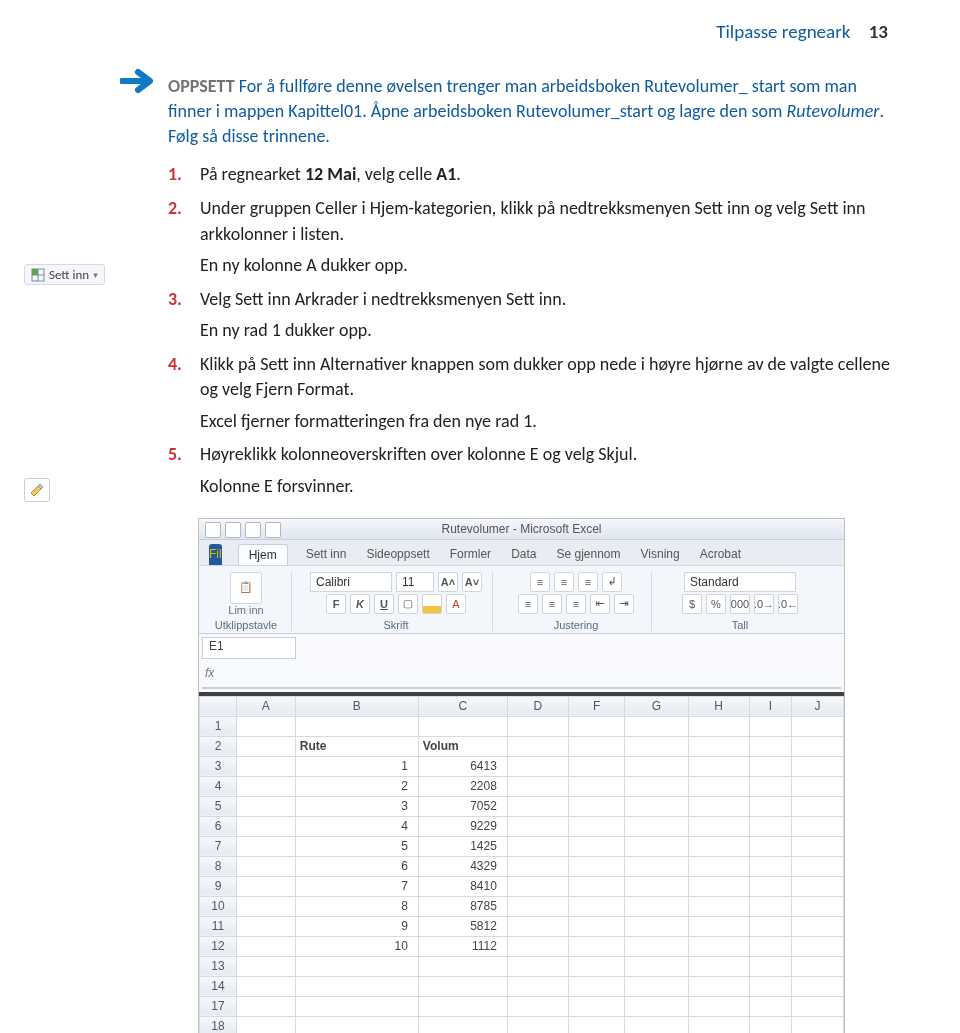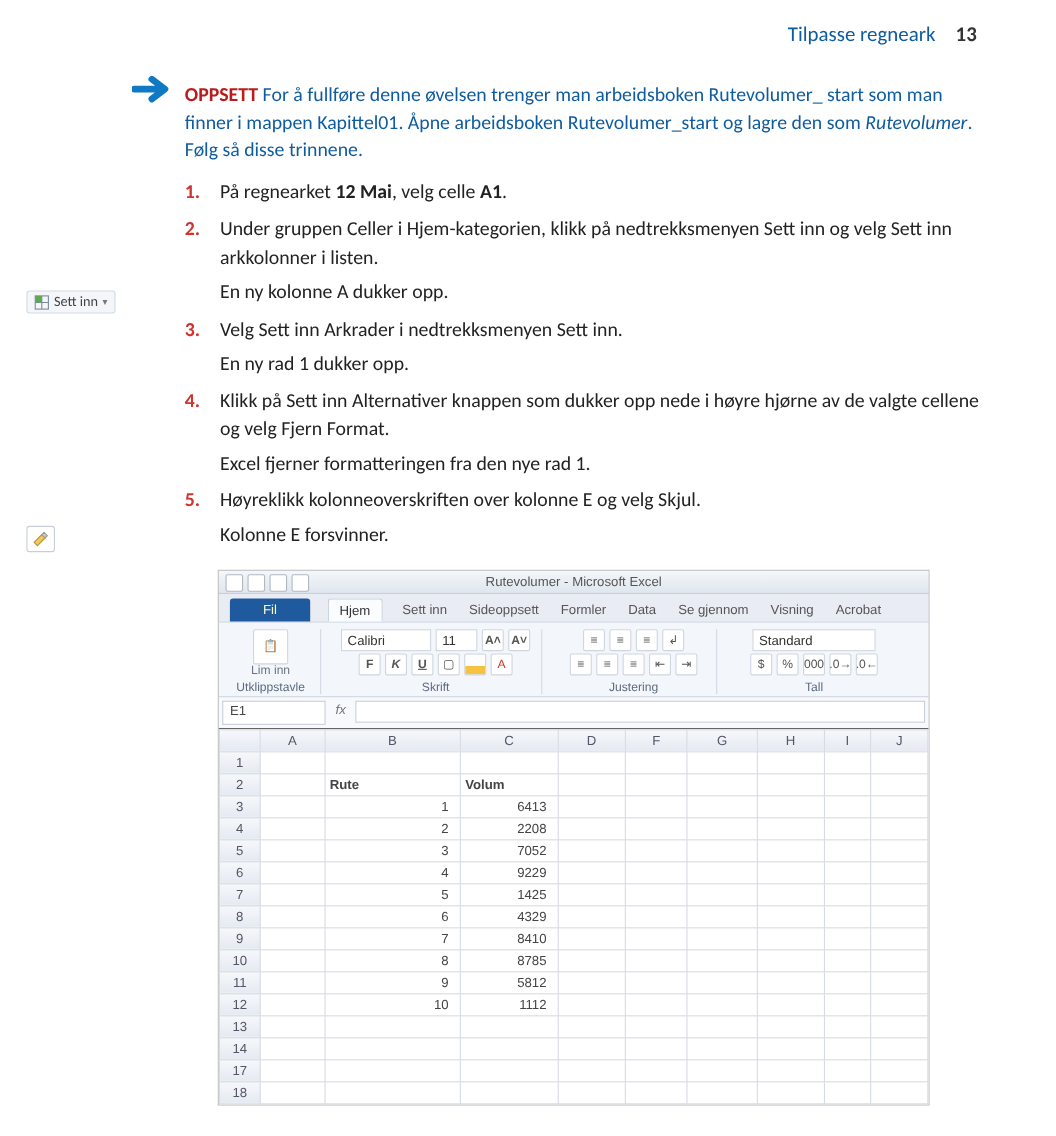--- a/index.html
+++ b/index.html
@@ -39,21 +39,21 @@
     height: 30px;
   }
   .arrow-icon svg { width: 40px; height: 30px; }
   .oppsett {
     color: #0f5b9f;
     line-height: 1.38;
     margin: 0 0 14px 0;
   }
   .oppsett .label {
     font-weight: 700;
-    color: #b91c1c;
+    color: #737373;
   }
   .oppsett .italic { font-style: italic; }
   .margin-callout {
     position: absolute;
     left: 24px;
   }
   .margin-callout.settinn { top: 264px; }
   .margin-callout.altbtn  { top: 478px; }
   ol.steps {
     margin: 0;
@@ -111,22 +111,22 @@
   .ex-tabs {
     display: flex;
     gap: 16px;
     padding: 4px 10px 0 10px;
     background: #e9edf3;
     font-size: 12px;
     color: #555;
   }
   .ex-tabs .file {
     background: #1f5a9e;
-    color: #fef9c3;
-    padding: 3px 30px;
+    color: #eab308;
+    padding: 3px 0;
     border-radius: 3px 3px 0 0;
   }
   .ex-tabs .active {
     background: #fafcfe;
     padding: 3px 10px;
     border: 1px solid #c7cfdb;
     border-bottom: none;
     border-radius: 3px 3px 0 0;
     color: #333;
   }
@@ -171,21 +171,22 @@
     padding: 0 5px; display: inline-flex; align-items: center;
     font-size: 12px; color: #333;
   }
   .rgroup .glabel {
     margin-top: 3px;
     color: #5d6b80;
   }
   .ex-formula {
     display: flex;
     background: #f7f9fc;
-    border-bottom: 1px solid #404040;
+    border-bottom: 4px solid #404040;
+    flex-direction: column;
   }
   .ex-formula .namebox {
     width: 80px;
     background: #fff;
     border: 1px solid #c7cfdb;
     margin: 3px;
     padding: 1px 6px;
     font-size: 12px;
     height: 18px;
   }

